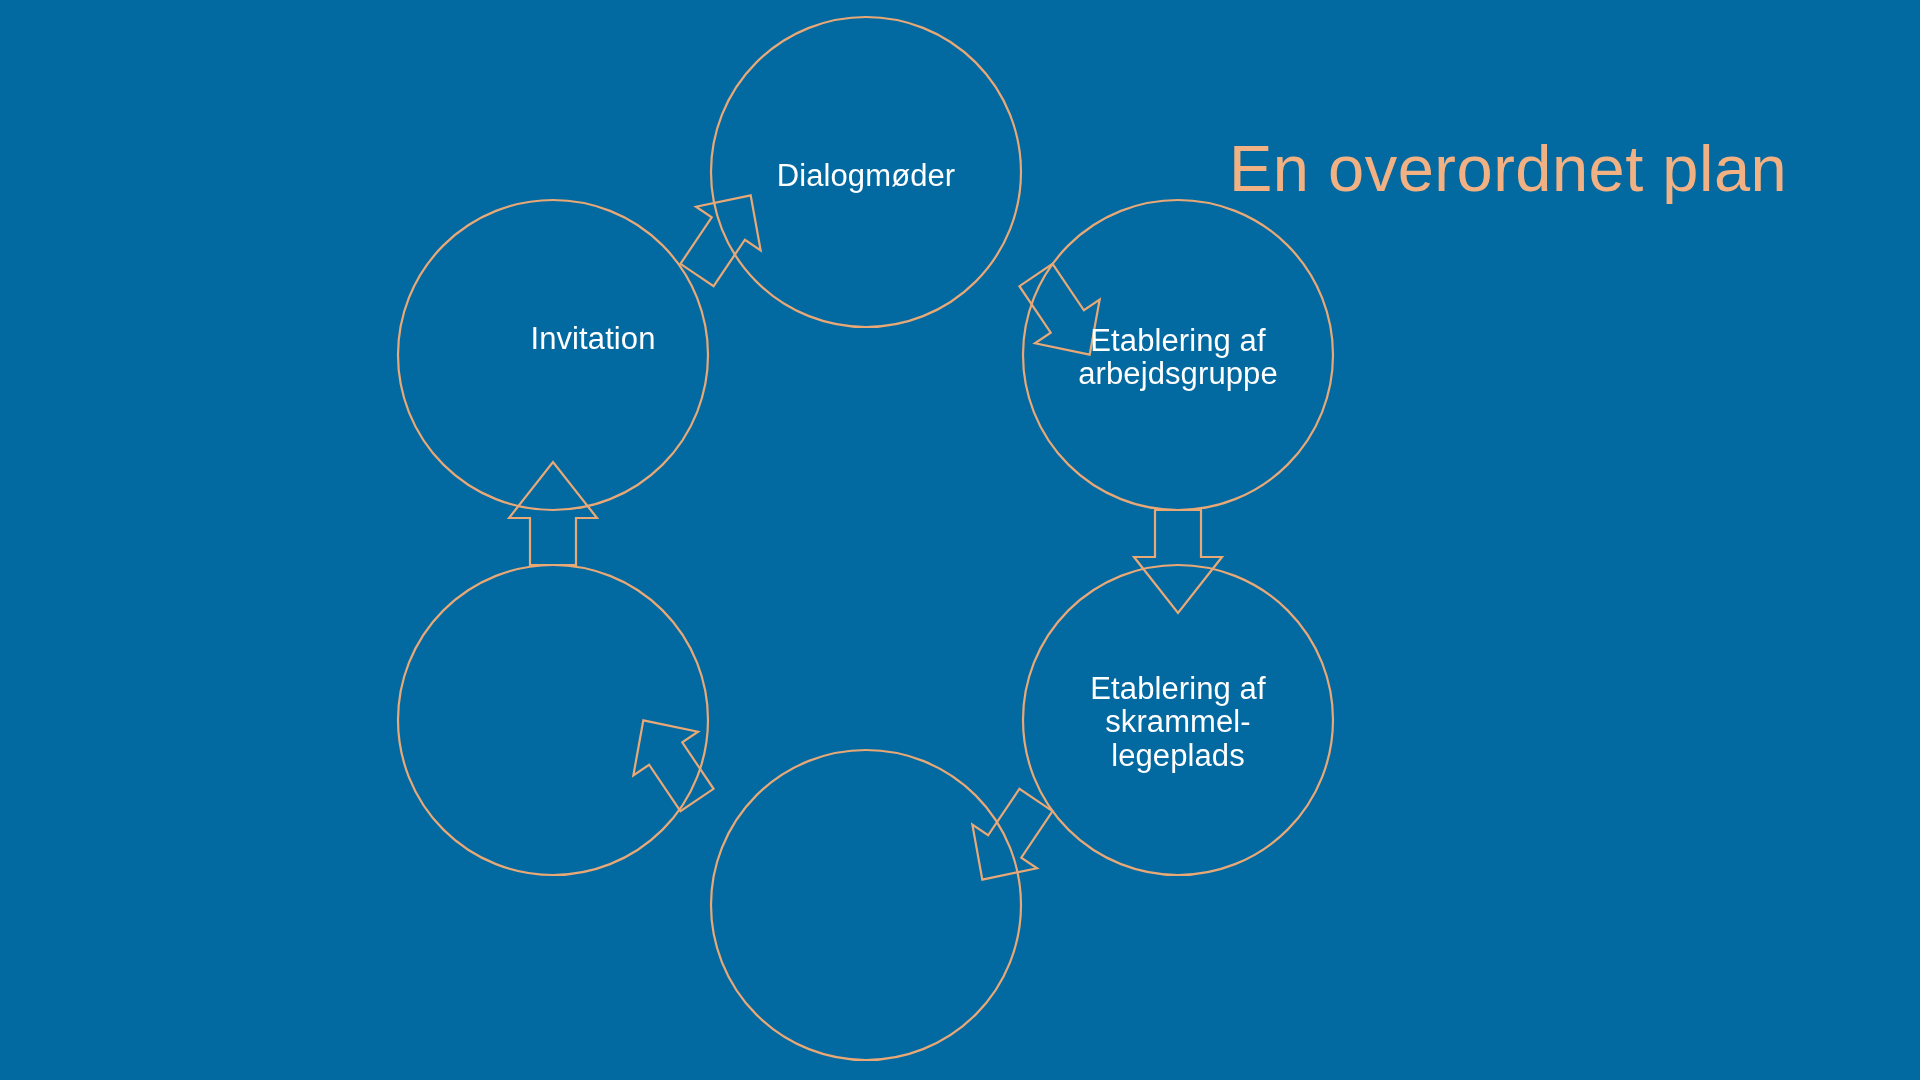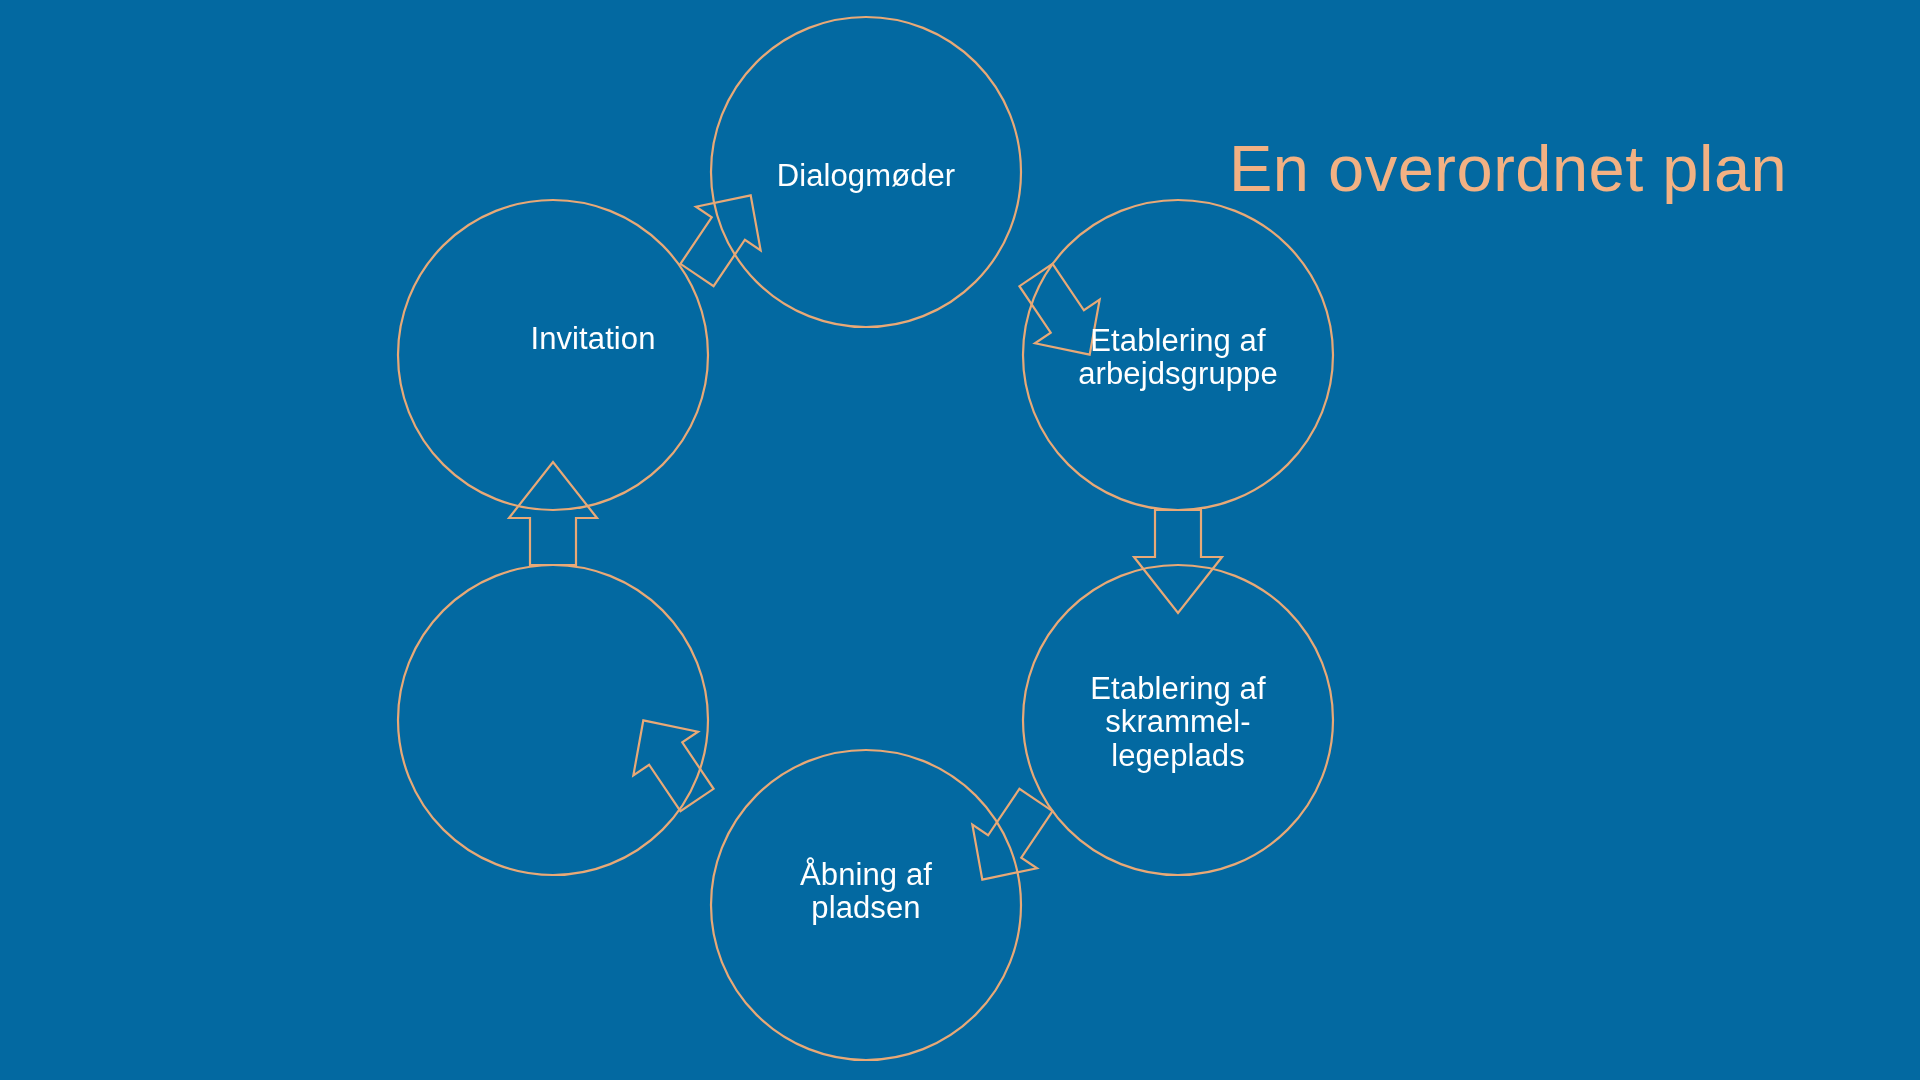--- a/index.html
+++ b/index.html
@@ -98,21 +98,19 @@
 
   <div class="node-label" style="left:866px;  top:176px;">Dialogmøder</div>
 
   <div class="node-label" style="left:1178px; top:357px;">Etablering af
 arbejdsgruppe</div>
 
   <div class="node-label" style="left:1178px; top:722px;">Etablering af
 skrammel-
 legeplads</div>
 
-  <div class="node-label" style="left:866px;  top:891px;">Åbning af
-pladsen</div>
 
 
   <div class="node-label" style="left:553px;  top:339px;margin-left:40px;">Invitation</div>
 
   <div id="slide-title" style="left:1229px; top:88px;">En overordnet plan</div>
 
 </div>
 
 </body></html>

